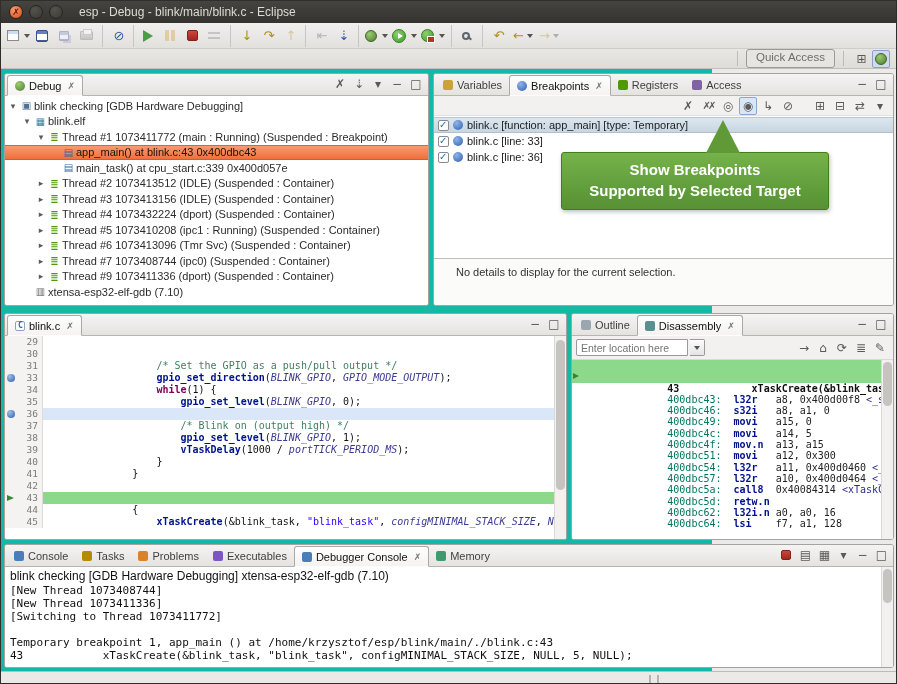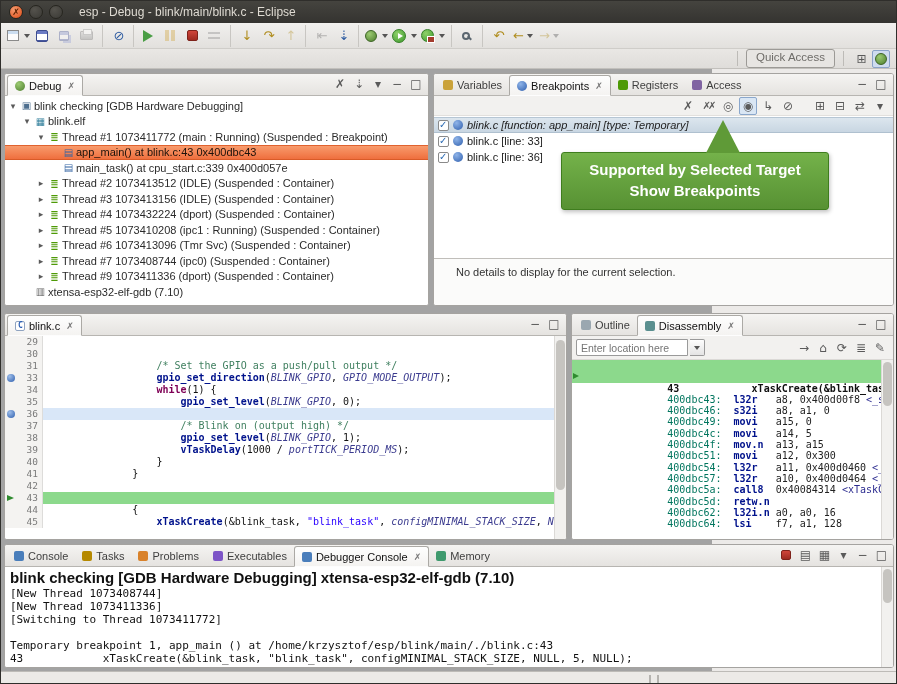--- a/index.html
+++ b/index.html
@@ -59,21 +59,21 @@
   .s-disc{width:12px;height:7px;border-top:2.5px solid #8a8a8a;border-bottom:2.5px solid #8a8a8a;}
   .s-bug{width:12px;height:12px;background:radial-gradient(circle at 35% 30%,#9ccb72,#4e7f2f);border-radius:50%;border:1px solid #3c6524;}
   .s-run{width:14px;height:14px;background:radial-gradient(circle at 35% 30%,#8ed069,#3f9a2f);border-radius:50%;border:1px solid #357f27;}
   .s-run::after{content:"";position:absolute;left:5px;top:3.5px;width:0;height:0;border-left:5px solid #fff;border-top:3px solid transparent;border-bottom:3px solid transparent;}
   .s-ext{width:13px;height:13px;background:radial-gradient(circle at 35% 30%,#8ed069,#3f9a2f);border-radius:50%;border:1px solid #357f27;}
   .s-ext::before{content:"";position:absolute;right:-2px;bottom:-2px;width:6px;height:5px;background:#a33c2e;border:1px solid #fff;}
   .s-search{width:8px;height:8px;border:2px solid #5b6770;border-radius:50%;}
   .s-search::after{content:"";position:absolute;width:5px;height:2px;background:#5b6770;transform:rotate(45deg);right:-4px;bottom:-1px;}
 
   
-  .workspace{position:absolute;left:0;top:68px;width:711px;height:602px;background:#a3a3a3;}
+  .workspace{position:absolute;left:0;top:68px;width:711px;height:602px;background:#14b8a6;}
   .panel{position:absolute;background:#fff;border:1px solid #A5A3A0;border-radius:3px;display:flex;flex-direction:column;overflow:hidden;}
   #debug-panel{left:3px;top:4px;width:425px;height:233px;}
   #bp-panel{left:432px;top:4px;width:461px;height:233px;}
   #editor-panel{left:3px;top:244px;width:563px;height:227px;}
   #disasm-panel{left:570px;top:244px;width:323px;height:227px;}
   #console-panel{left:3px;top:475px;width:890px;height:124px;}
 
   .tabbar{height:22px;flex:none;background:linear-gradient(#F5F4F2,#E5E3E0);border-bottom:1px solid #B7B5B1;
     display:flex;align-items:flex-end;padding-left:2px;}
   .tabs{display:flex;align-items:flex-end;height:22px;}
@@ -112,21 +112,21 @@
   .i-frame::before{content:"▤";color:#3465a4;}
   .i-gdb::before{content:"▥";color:#666;}
   .lvl0{padding-left:2px;} .lvl1{padding-left:16px;} .lvl2{padding-left:30px;} .lvl3{padding-left:44px;}
   .trow.sel{background:linear-gradient(#F89B6C,#EF6F3E);border-top:1px solid #E0622F;border-bottom:1px solid #D95B28;color:#1d120b;}
 
   
   .view-toolbar{height:20px;flex:none;background:#F2F1EF;display:flex;align-items:center;justify-content:flex-end;
     gap:2px;padding:0 4px;border-bottom:1px solid #E2E0DD;}
   .bp-list{height:50px;flex:none;background:#fff;padding-top:1px;}
   .bp-row{display:flex;align-items:center;gap:4px;height:16px;font-size:11px;color:#222;padding-left:4px;}
-  .bp-row.sel{background:linear-gradient(#DCE6EE,#C8D6E2);border-top:1px solid #B6C6D4;border-bottom:1px solid #AFC0CF;font-style:italic;}
+  .bp-row.sel{background:linear-gradient(#DCE6EE,#C8D6E2);border-top:1px solid #B6C6D4;border-bottom:1px solid #AFC0CF;}
   .cb{width:11px;height:11px;background:#fff;border:1px solid #8a8a8a;border-radius:2px;position:relative;flex:none;}
   .bp-row.checked .cb::after{content:"✓";position:absolute;left:0px;top:-2px;font-size:10px;color:#2d6cb5;font-family:"DejaVu Sans",sans-serif;}
   .bpdot{width:10px;height:10px;border-radius:50%;background:radial-gradient(circle at 35% 30%,#8fb4e8,#2f5fae);flex:none;}
   .bp-filler{flex:none;height:92px;background:#fff;}
   .bp-details{flex:1;border-top:1px solid #C0BEBA;background:#FBFBFA;font-size:11px;color:#333;padding:7px 22px;}
   .bp-tooltip{position:absolute;left:127px;top:78px;width:268px;height:58px;z-index:6;
     background:linear-gradient(#74B24A,#579133);border:1px solid #3F7D1E;border-radius:3px;
     color:#fff;font-size:15px;font-weight:bold;text-align:center;padding-top:6px;line-height:21px;
     box-shadow:1px 2px 4px rgba(0,0,0,.25);}
   .tt-arrow{position:absolute;left:272px;top:46px;width:0;height:0;z-index:7;
@@ -160,21 +160,21 @@
   .ds-row{display:flex;height:11.3px;line-height:11.3px;white-space:pre;}
   .ds-mark{width:11px;flex:none;position:relative;}
   .ds-text{flex:1;white-space:pre;color:#222;}
   .ds-row.hl{background:#8CD98C;}
   .ds-row.cur .ds-mark::before{content:"";position:absolute;left:1px;top:2px;width:0;height:0;
     border-left:6px solid #2F8B2F;border-top:3px solid transparent;border-bottom:3px solid transparent;}
   .addr{color:#00755e;} .mn{color:#00128c;font-weight:bold;} .sym{color:#2b2b8f;} .srcb{font-weight:bold;color:#111;}
 
   
   .cons-body{flex:1;position:relative;background:#fff;overflow:hidden;}
-  .cons-title{font-size:15px;font-weight:bold;color:#111;padding:2px 5px 1px;white-space:nowrap;}
+  .cons-title{font-size:12px;font-weight:normal;color:#111;padding:2px 5px 1px;white-space:nowrap;}
   .cons-line{height:13px;line-height:13px;font-family:"DejaVu Sans Mono",monospace;font-size:11px;color:#111;
     white-space:pre;padding-left:5px;}
 
   
   .sb-v{position:absolute;right:0;top:0;bottom:0;width:12px;background:#F2F1EF;border-left:1px solid #DBD9D6;}
   .sb-thumb{position:absolute;left:1px;right:1px;background:#C6C4C0;border-radius:5px;}
 
   
   .statusbar{position:absolute;left:0;top:670px;width:100%;height:14px;background:#ECEAE7;border-top:1px solid #BDBBB7;}
   .grip{position:absolute;left:648px;top:3px;width:10px;height:8px;border-left:2px solid #B5B3AF;border-right:2px solid #B5B3AF;}
@@ -595,22 +595,22 @@
           <div class="bp-row checked">
             <span class="cb"></span>
             <span class="bpdot"></span>
             <span>blink.c [line: 36]</span>
           </div>
         </div>
       <div class="bp-filler"></div>
       <div class="bp-details">No details to display for the current selection.</div>
       <div class="tt-arrow"></div>
       <div class="bp-tooltip">
+        <div>Show Breakpoints</div>
         <div>Supported by Selected Target</div>
-        <div>Show Breakpoints</div>
       </div>
     </div>
 
     <div class="panel" id="editor-panel">
       <div class="tabbar">
         <div class="tabs">
 
             <div class="tab active closable">
               <span class="ticon i-cfile"></span>
               <span>blink.c</span>

